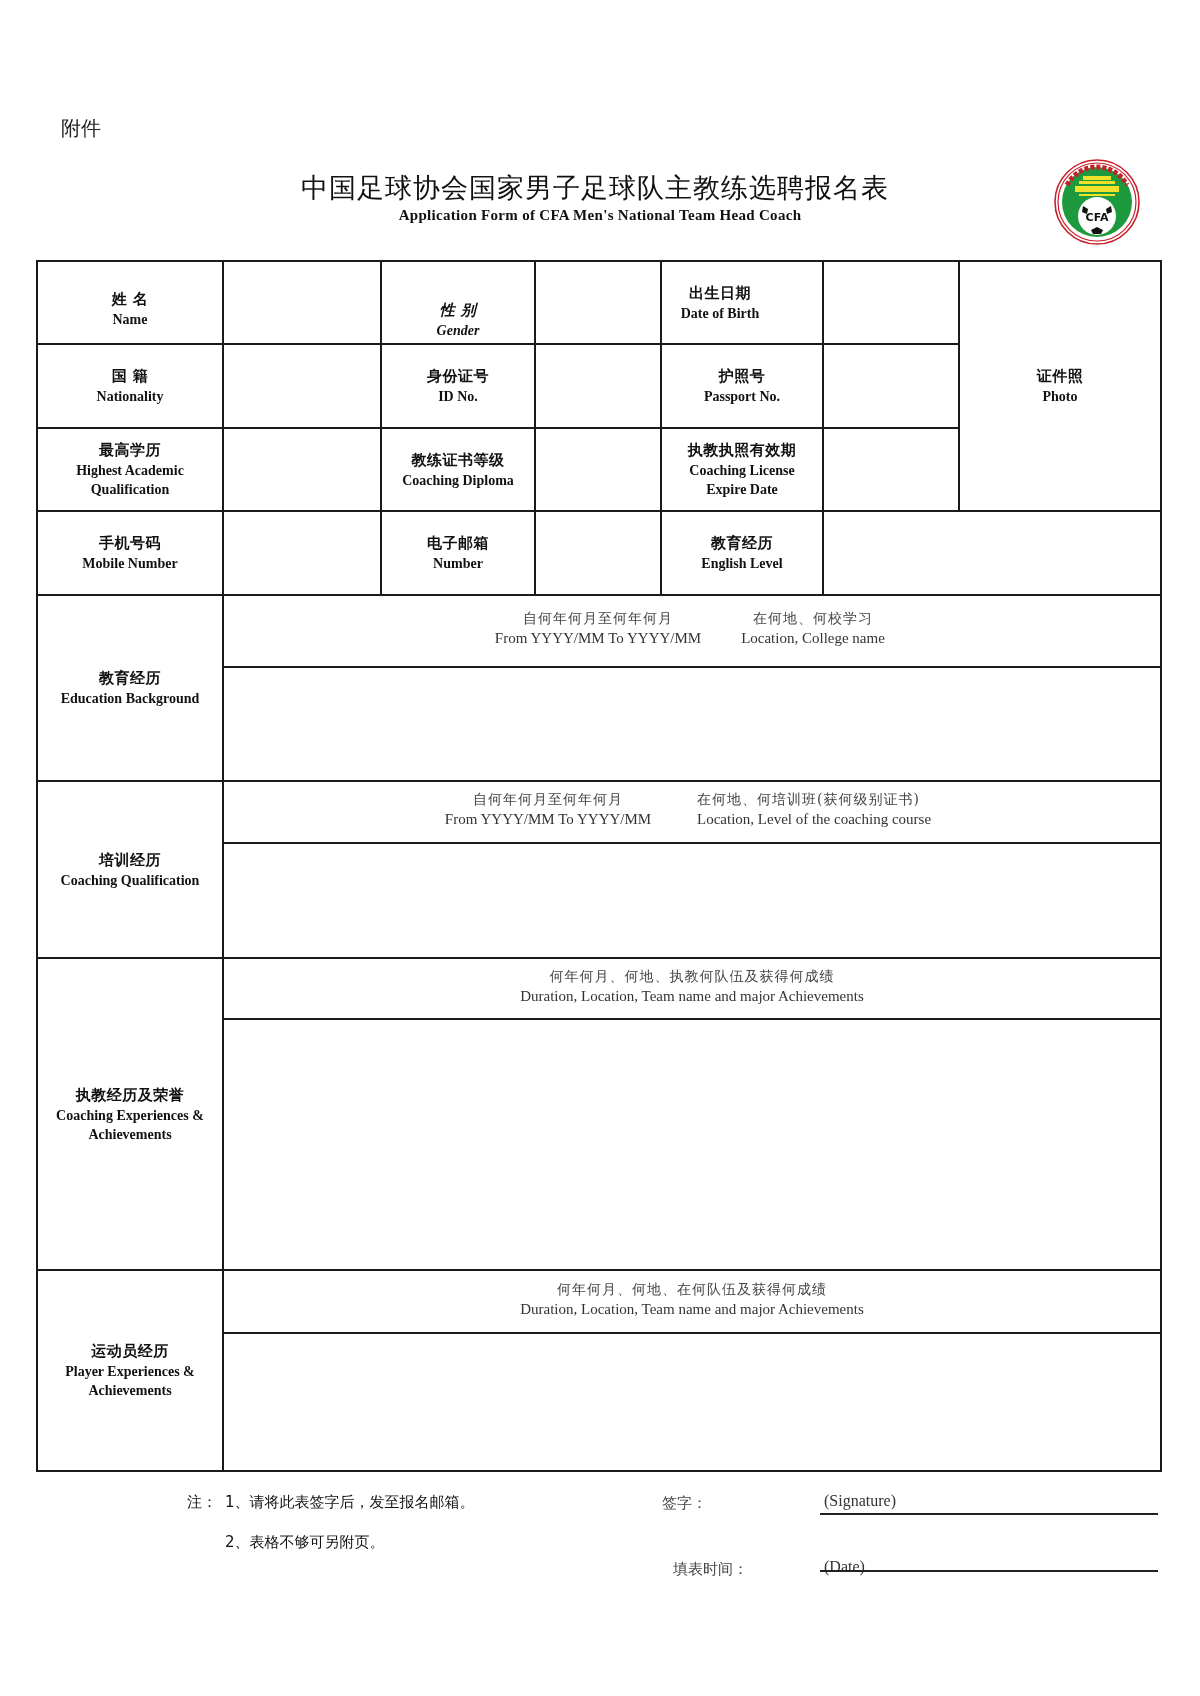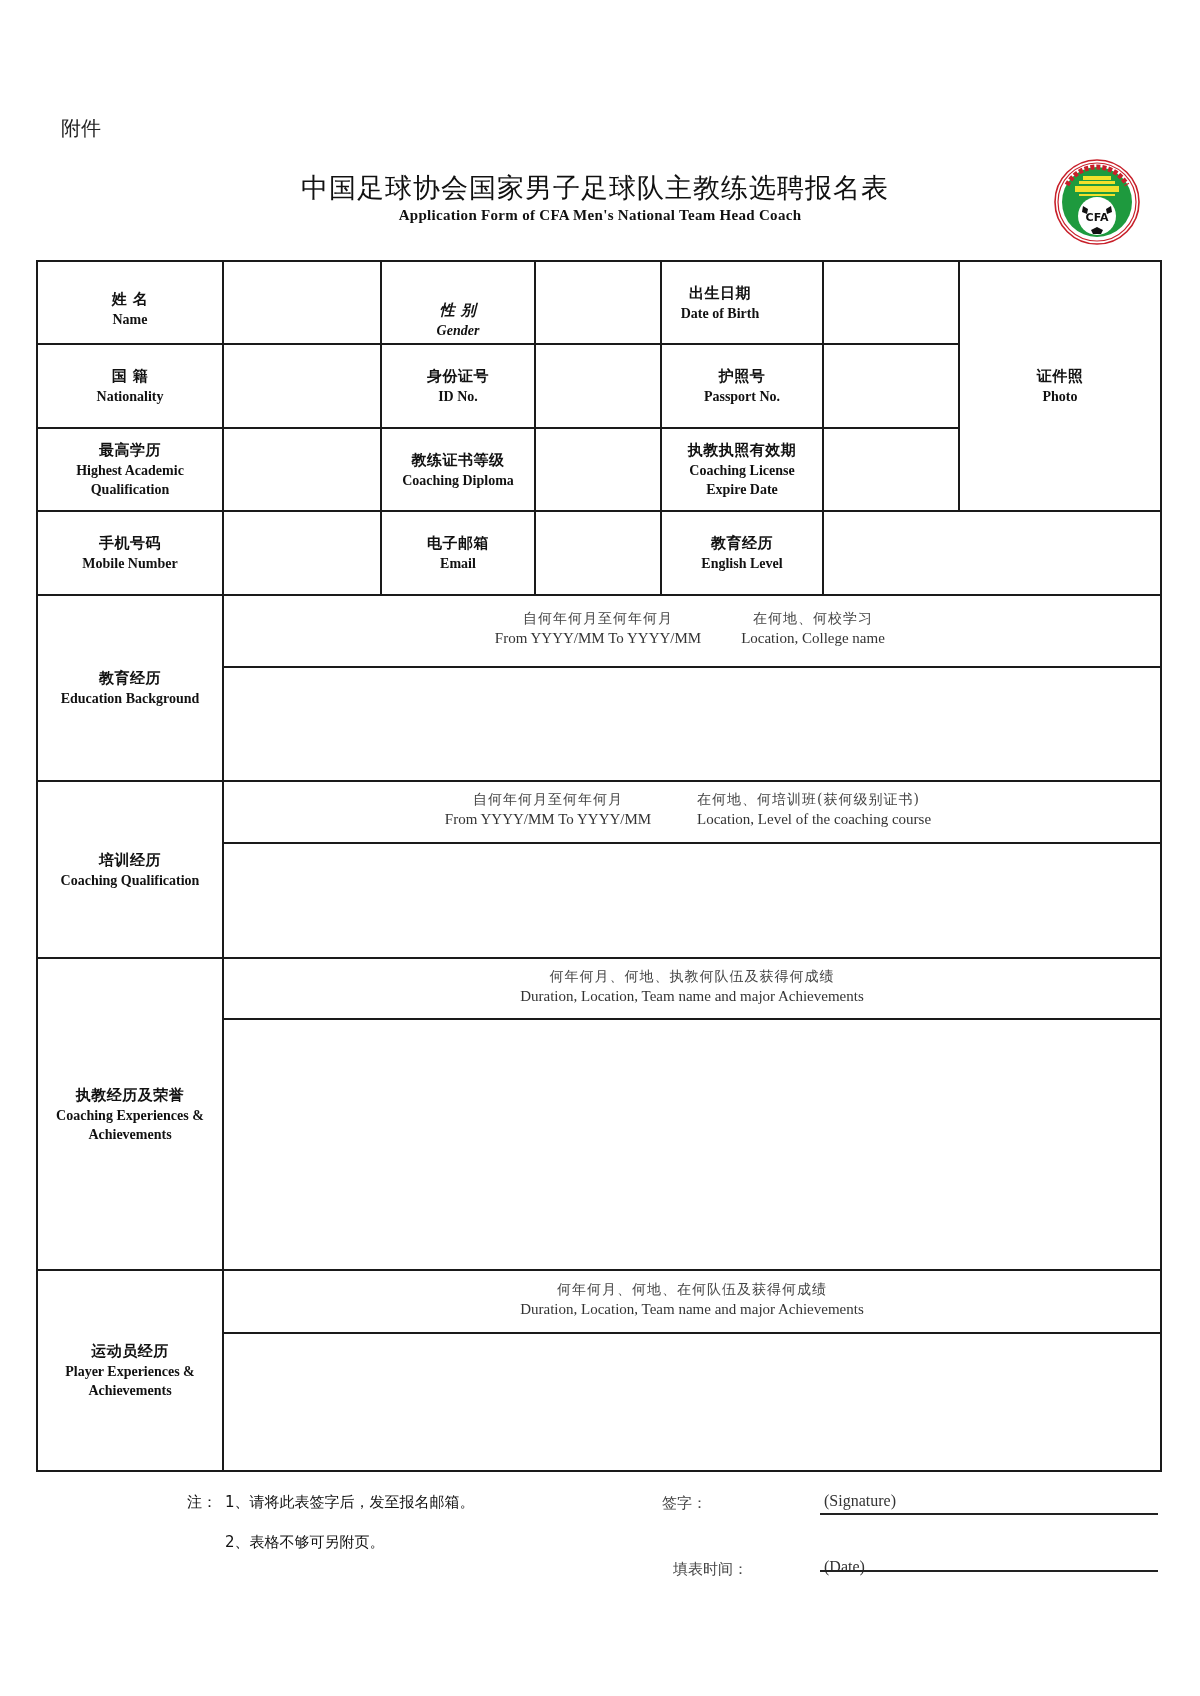--- a/index.html
+++ b/index.html
@@ -136,21 +136,21 @@
 </div>
 <input class="field" style="left: 824px; top: 429px; width: 134px; height: 81px;" value="">
 
 <div class="cell" style="left:38px; top:512px; width:184px; height:82px;">
   <div class="lbl-cn">手机号码</div>
   <div class="lbl-en">Mobile Number</div>
 </div>
 <input class="field" style="left: 224px; top: 512px; width: 156px; height: 82px;" value="">
 <div class="cell" style="left:382px; top:512px; width:152px; height:82px;">
   <div class="lbl-cn">电子邮箱</div>
-  <div class="lbl-en">Email</div>
+  <div class="lbl-en">Number</div>
 </div>
 <input class="field" style="left: 536px; top: 512px; width: 124px; height: 82px;" value="">
 <div class="cell" style="left:662px; top:512px; width:160px; height:82px;">
   <div class="lbl-cn">教育经历</div>
   <div class="lbl-en">English Level</div>
 </div>
 <input class="field" style="left: 824px; top: 512px; width: 336px; height: 82px;" value="">
 
 <div class="cell" style="left:38px; top:596px; width:184px; height:184px;">
   <div class="lbl-cn">教育经历</div>

